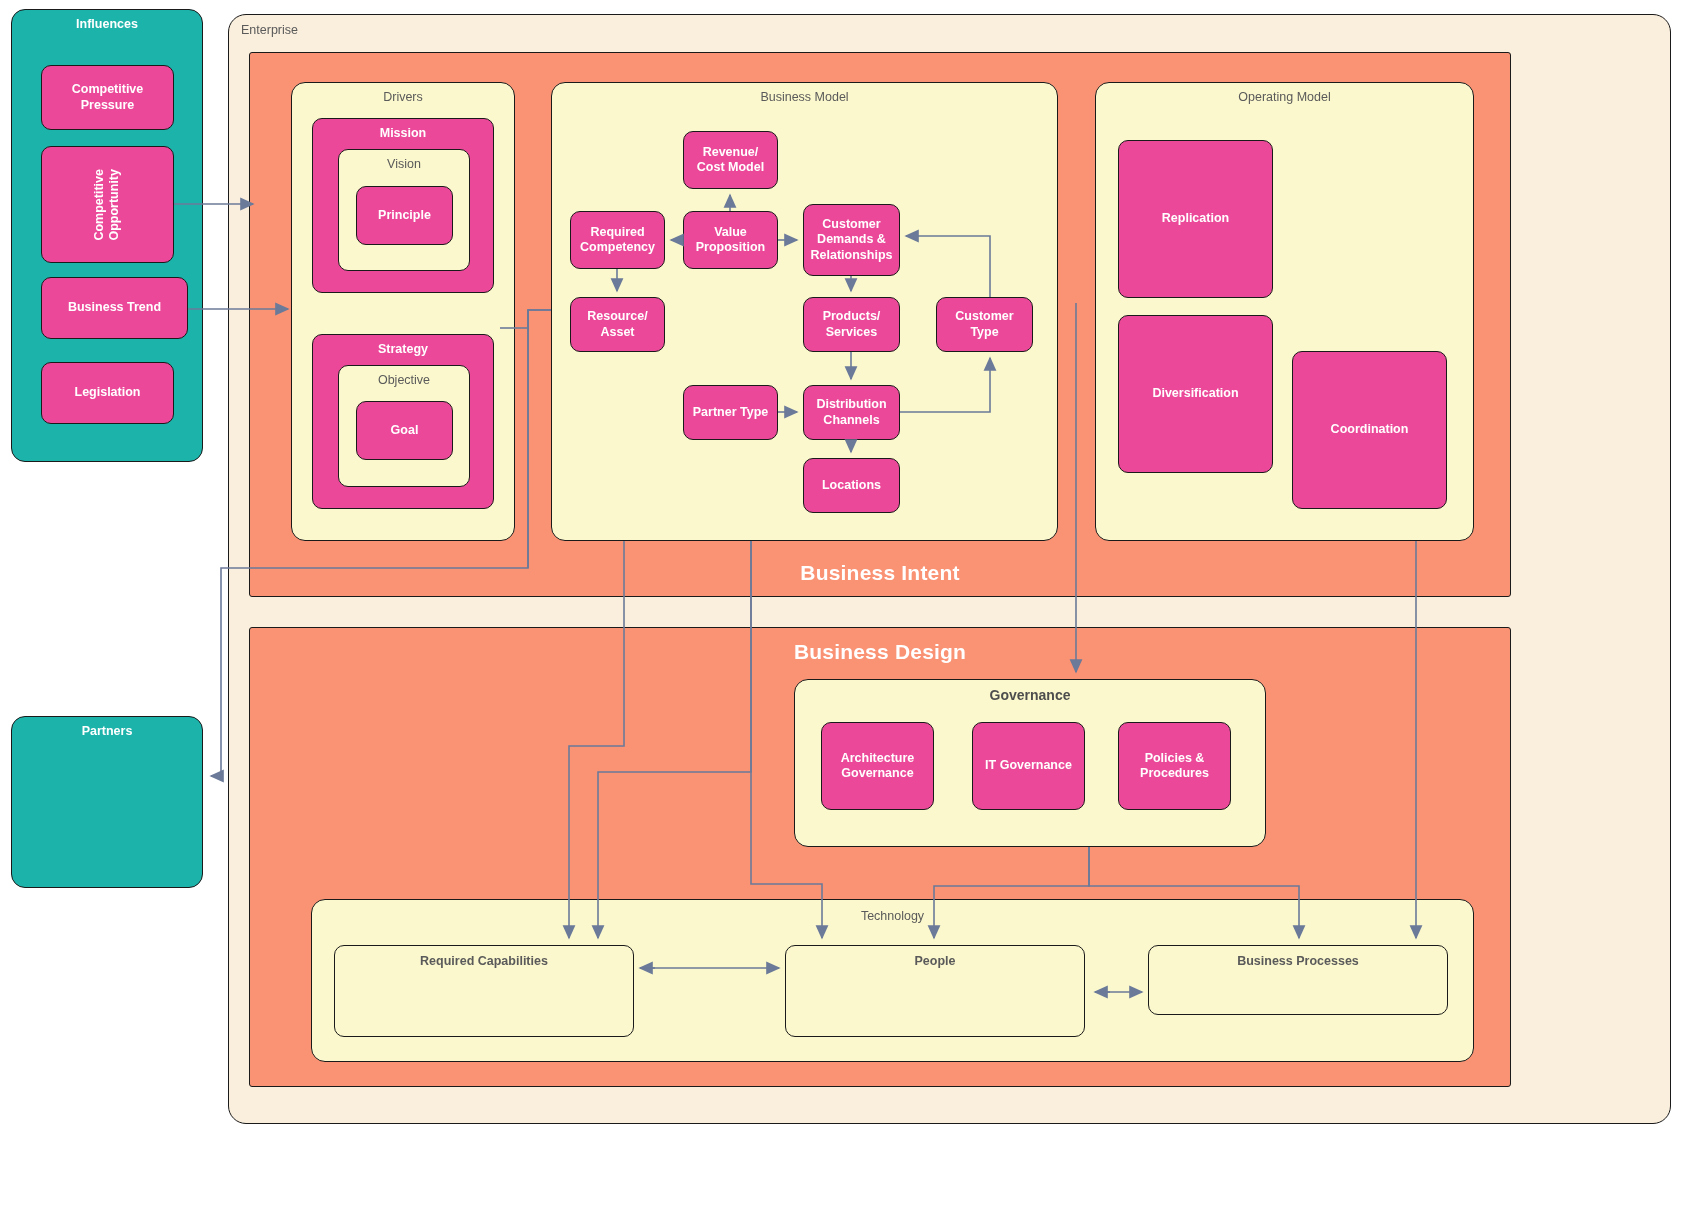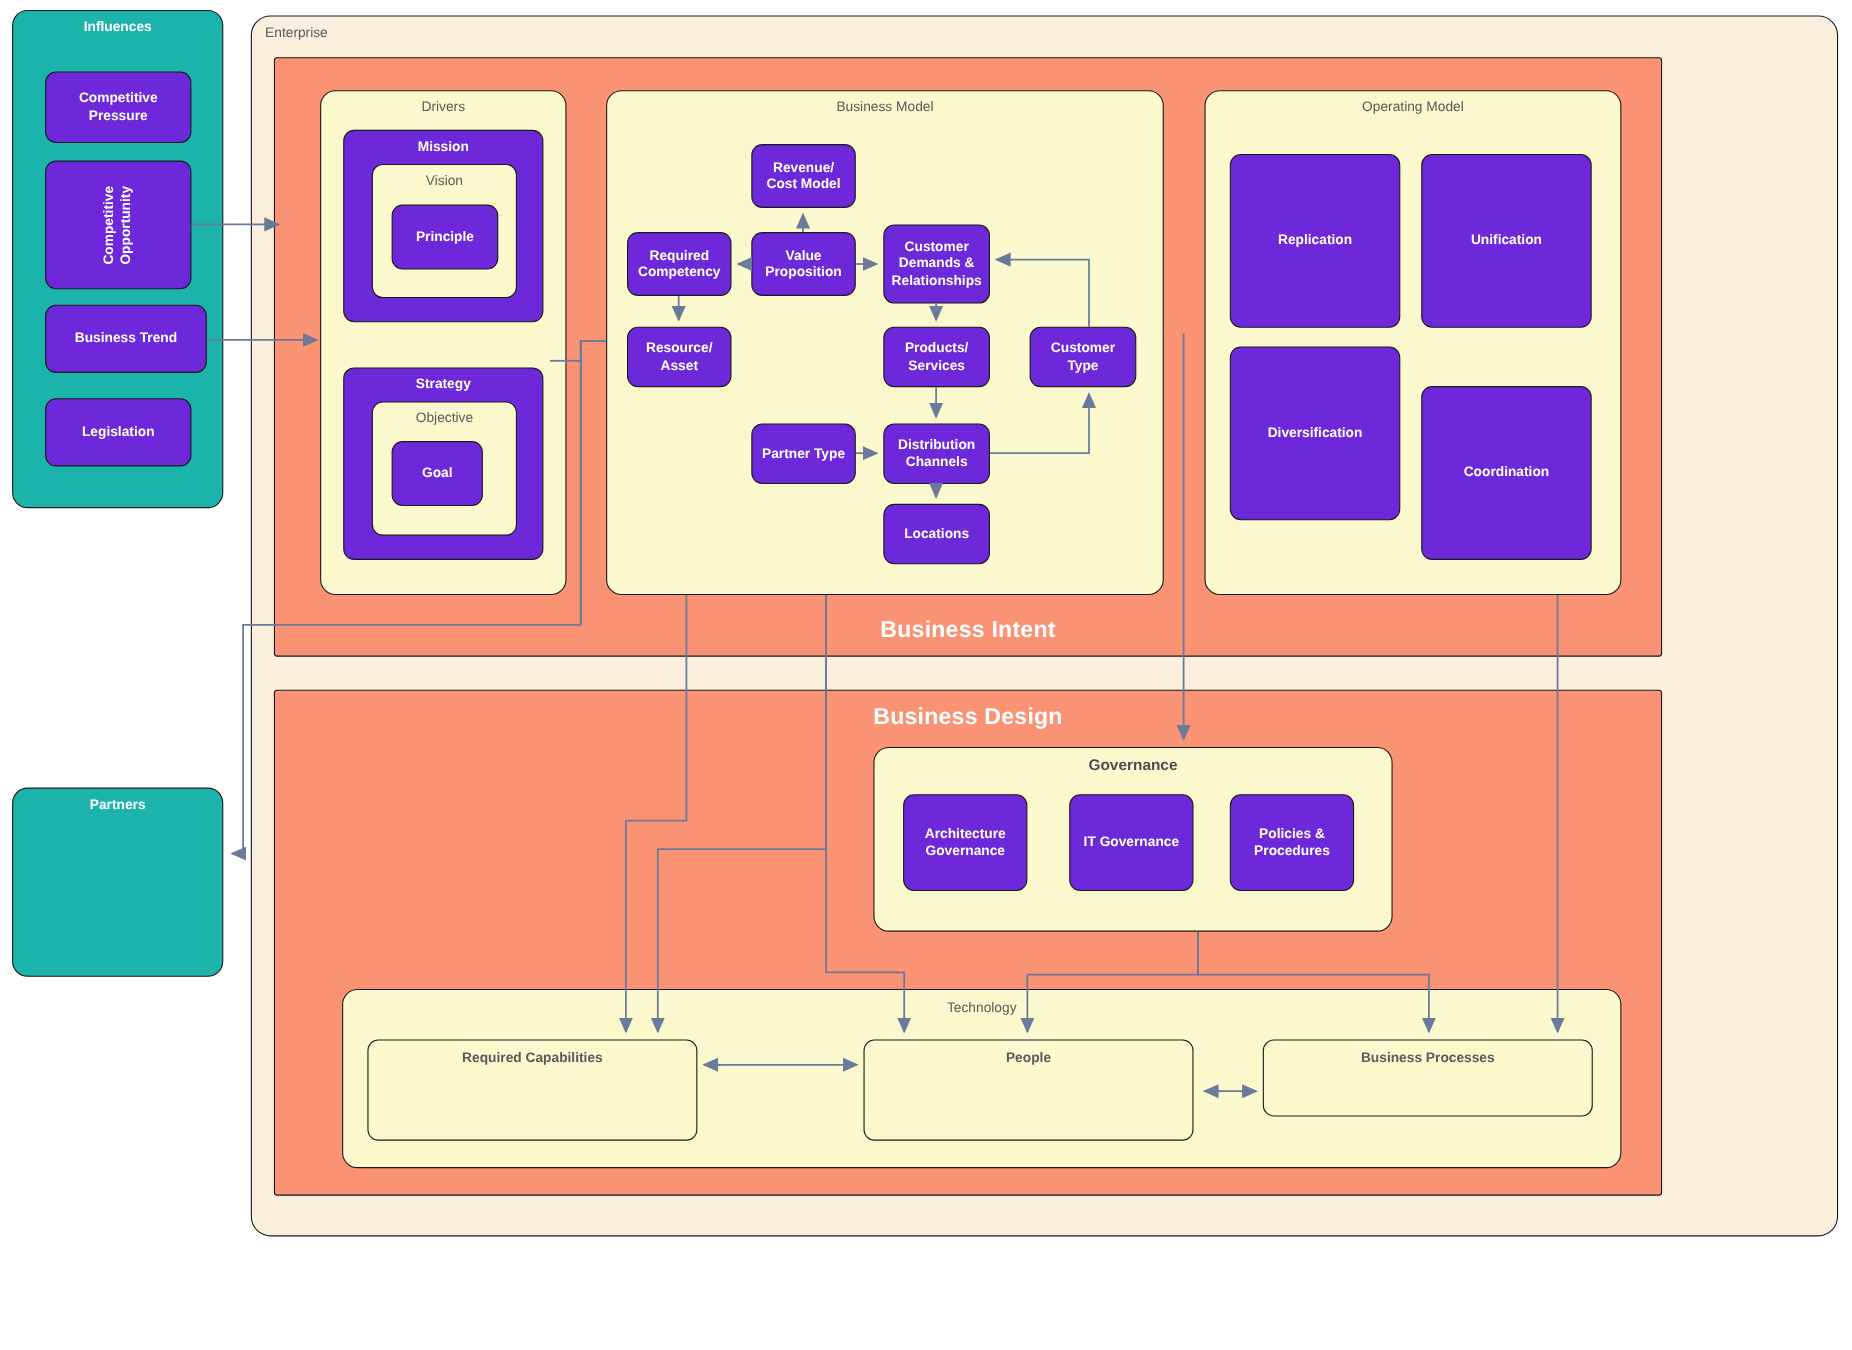--- a/index.html
+++ b/index.html
@@ -6,21 +6,21 @@
   body{font-family:"Liberation Sans","DejaVu Sans",sans-serif;}
   #stage{position:relative;width:1684px;height:1227px;overflow:hidden;background:#fff;}
 
   .box{position:absolute;box-sizing:border-box;border:1.6px solid #1a1a1a;}
   .rnd{border-radius:14px;}
   .rnd-s{border-radius:10px;}
   .rnd-l{border-radius:18px;}
 
   
   .c-teal-light{background:#1cb3ab;}
-  .c-teal-dark{background:#6d28d9;}
+  .c-teal-dark{background:#ec4899;}
   .c-cream{background:#faeedd;}
   .c-salmon{background:#fa9274;}
   .c-lemon{background:#fbf8cd;}
 
   .lbl{position:absolute;left:0;right:0;text-align:center;pointer-events:none;}
   .lbl-top{top:7px;font-size:12.5px;}
   .lbl-dark{color:#5a5a5a;}
   .lbl-white{color:#ffffff;font-weight:bold;}
   .lbl-gray-b{color:#606060;font-weight:bold;}
 
@@ -87,21 +87,21 @@
   <div class="box rnd-s c-teal-dark" style="left:356px;top:186px;width:97px;height:59px;">
     <div class="node-txt">Principle</div>
   </div>
 
   <div class="box rnd-s c-teal-dark" style="left:312px;top:334px;width:182px;height:175px;">
     <div class="lbl lbl-top lbl-white">Strategy</div>
   </div>
   <div class="box rnd-s c-lemon" style="left:338px;top:365px;width:132px;height:122px;">
     <div class="lbl lbl-top lbl-dark">Objective</div>
   </div>
-  <div class="box rnd-s c-teal-dark" style="left:356px;top:401px;width:83px;height:59px;">
+  <div class="box rnd-s c-teal-dark" style="left:356px;top:401px;width:97px;height:59px;">
     <div class="node-txt">Goal</div>
   </div>
 
   <div class="box rnd c-lemon" style="left:551px;top:82px;width:507px;height:459px;">
     <div class="lbl lbl-top lbl-dark">Business Model</div>
   </div>
 
   <div class="box rnd-s c-teal-dark" style="left:683px;top:131px;width:95px;height:58px;">
     <div class="node-txt">Revenue/
 Cost Model</div>
@@ -140,23 +140,20 @@
   </div>
   <div class="box rnd-s c-teal-dark" style="left:803px;top:458px;width:97px;height:55px;">
     <div class="node-txt">Locations</div>
   </div>
 
   <div class="box rnd c-lemon" style="left:1095px;top:82px;width:379px;height:459px;">
     <div class="lbl lbl-top lbl-dark">Operating Model</div>
   </div>
   <div class="box rnd-s c-teal-dark" style="left:1118px;top:140px;width:155px;height:158px;">
     <div class="node-txt">Replication</div>
-  </div>
-  <div class="box rnd-s c-teal-dark" style="left:1292px;top:140px;width:155px;height:158px;">
-    <div class="node-txt">Unification</div>
   </div>
   <div class="box rnd-s c-teal-dark" style="left:1118px;top:315px;width:155px;height:158px;">
     <div class="node-txt">Diversification</div>
   </div>
   <div class="box rnd-s c-teal-dark" style="left:1292px;top:315px;width:155px;height:158px;margin-top:36px;">
     <div class="node-txt">Coordination</div>
   </div>
 
   <div class="box c-salmon" style="left:249px;top:627px;width:1262px;height:460px;border-radius:3px;">
     <div class="banner" style="left:0;right:0;text-align:center;top:12px;">Business Design</div>

